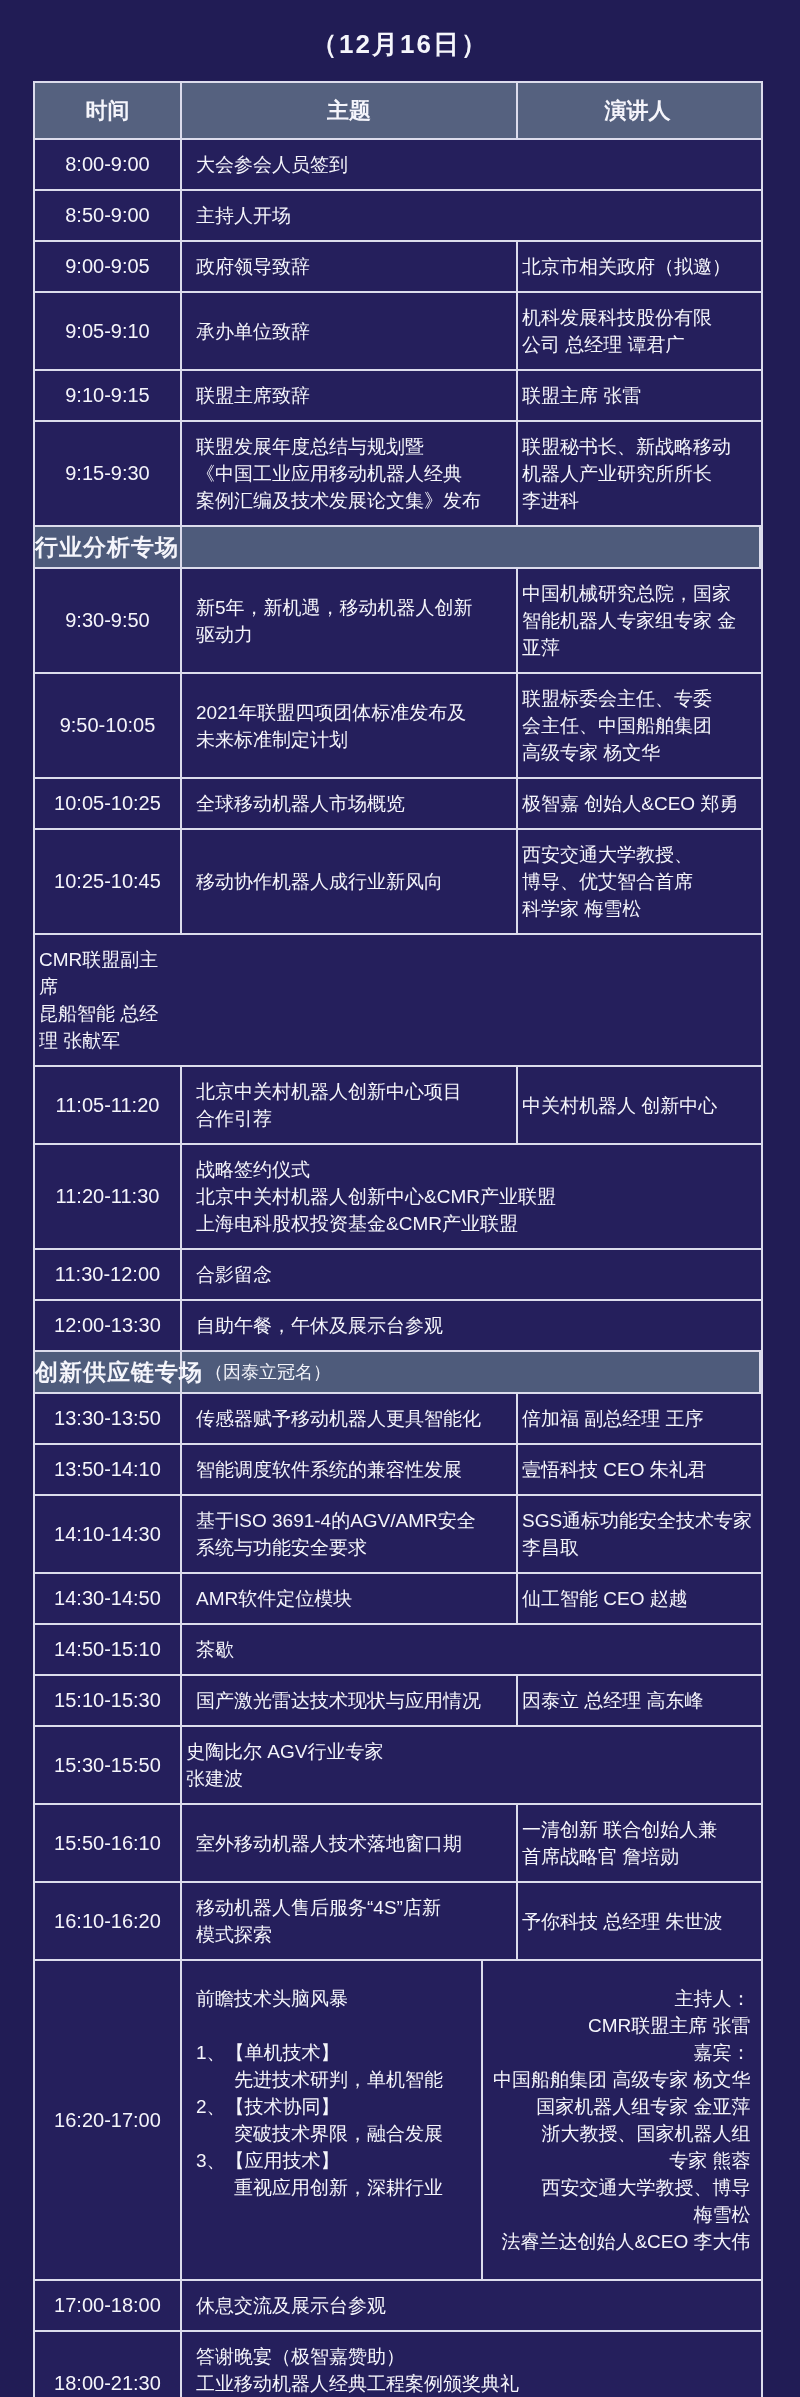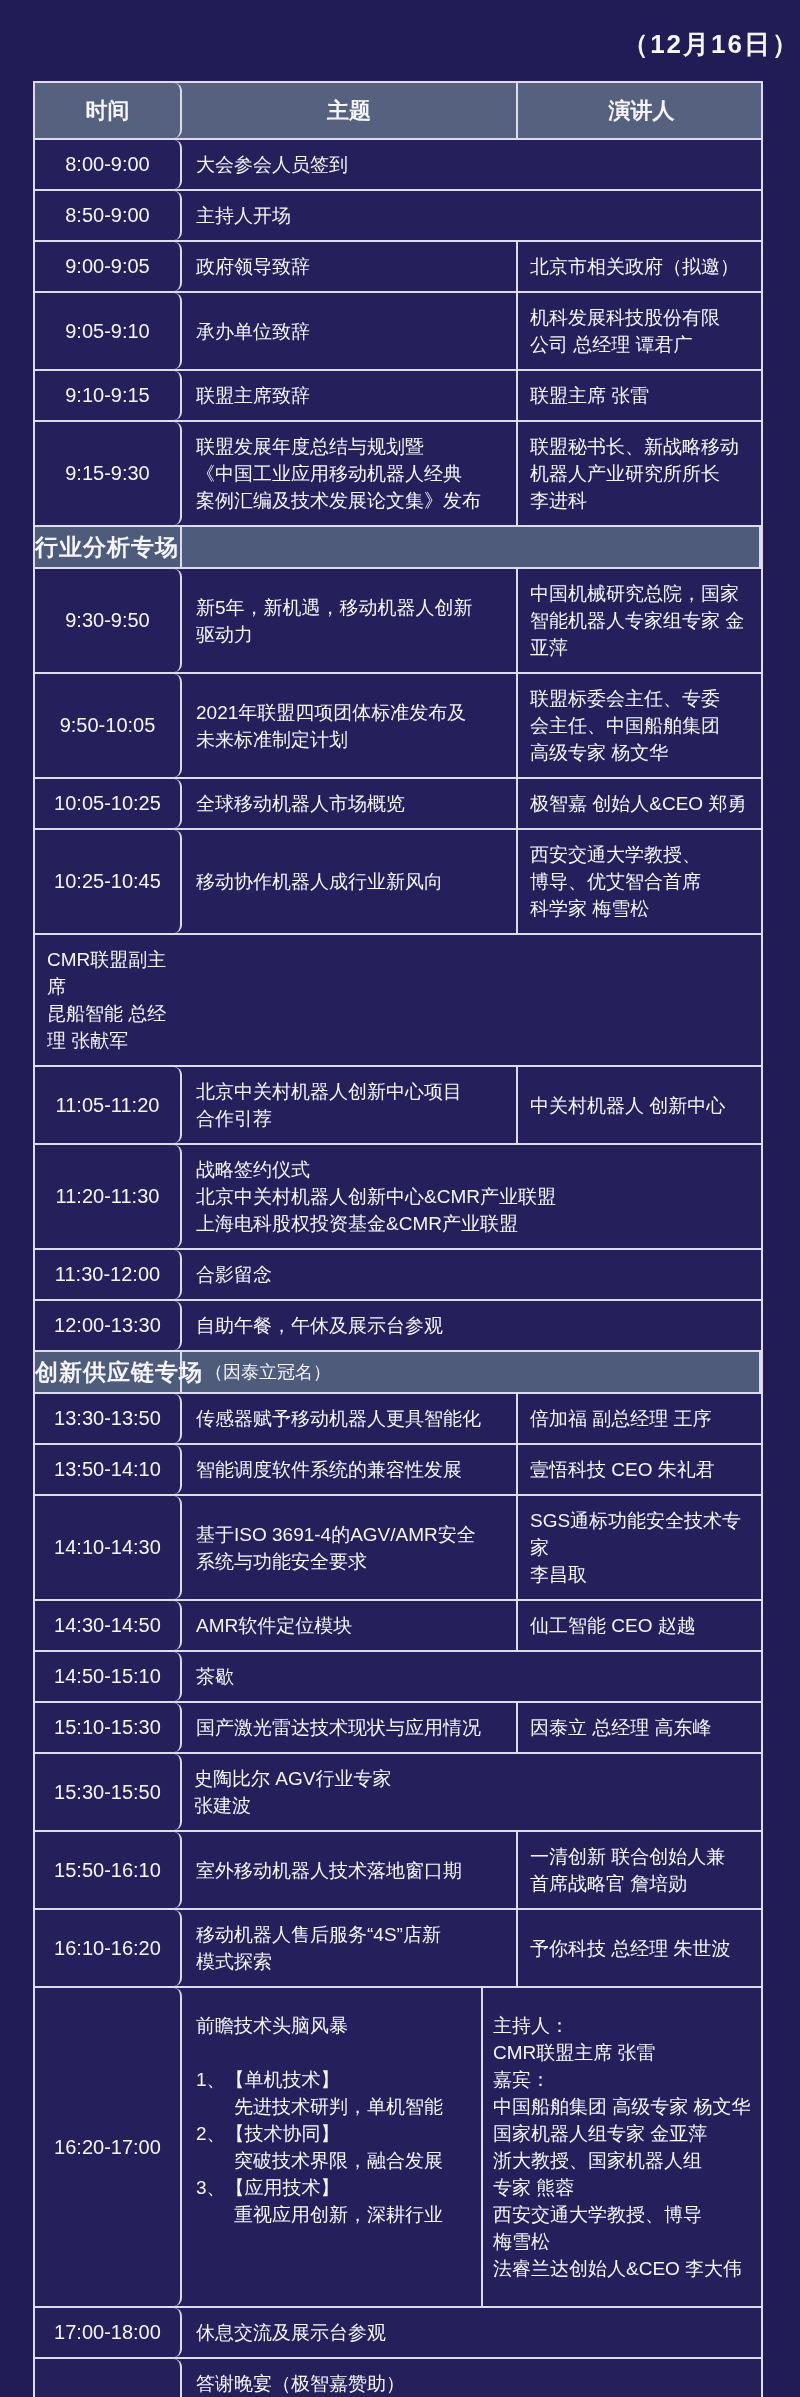--- a/index.html
+++ b/index.html
@@ -6,21 +6,21 @@
   body{
     width:800px;height:2397px;
     background:#211c55;
     color:#f5f5fb;
     font-family:"Liberation Sans","DejaVu Sans",sans-serif;
     position:relative;
     overflow:hidden;
   }
   .page-title{
     position:absolute;top:27px;left:0;width:800px;
-    text-align:right;font-size:26px;font-weight:bold;letter-spacing:2px;
+    text-align:center;font-size:26px;font-weight:bold;letter-spacing:2px;
   }
   .agenda{
     position:absolute;left:33px;top:81px;width:730px;
     border:2px solid #dcdcec;
     box-sizing:border-box;
   }
   .row{
     display:grid;
     border-bottom:2px solid #dcdcec;
     background:#251f5c;
@@ -34,32 +34,32 @@
   .cell{
     border-right:2px solid #dcdcec;
     display:flex;align-items:center;
     padding:11px 14px;
     font-size:19px;line-height:27px;
     white-space:pre-wrap;
     box-sizing:border-box;
     text-align:left;
   }
   .row .cell:last-child{border-right:none;}
-  .c-time{justify-content:center;text-align:center;font-size:20px;padding-left:4px;padding-right:4px;border-radius:8px;}
+  .c-time{justify-content:center;text-align:center;font-size:20px;padding-left:4px;padding-right:4px;}
   .h{justify-content:center;font-weight:bold;font-size:22px;padding-top:14px;padding-bottom:14px;}
   .sec-left,.sec-right{padding:0;min-height:40px;}
   .section-overlay{
     position:absolute;left:0;top:0;right:0;bottom:0;
     display:flex;align-items:center;justify-content:flex-start;
   }
   .sec-title{font-size:23px;font-weight:bold;letter-spacing:1px;}
   .sec-suffix{font-size:18px;font-weight:normal;margin-left:2px;}
   .panel-row .c-topic,.panel-row .c-speaker{align-items:flex-start;padding-top:24px;padding-bottom:24px;}
-  .panel-row .c-speaker{padding-left:10px;padding-right:6px;}
-  .c-speaker{padding-left:12px;padding-right:8px;}
+  .panel-row .c-speaker{padding-left:10px;padding-right:6px;text-align:right;}
+  .c-speaker{padding-left:4px;padding-right:8px;}
 </style>
 </head>
 <body>
 
 <div class="page-title">（12月16日）</div>
 <div class="agenda" id="agenda">
     <div class="row header-row">
       <div class="cell h c-time">时间</div>
       <div class="cell h c-topic">主题</div>
       <div class="cell h c-speaker">演讲人</div>

